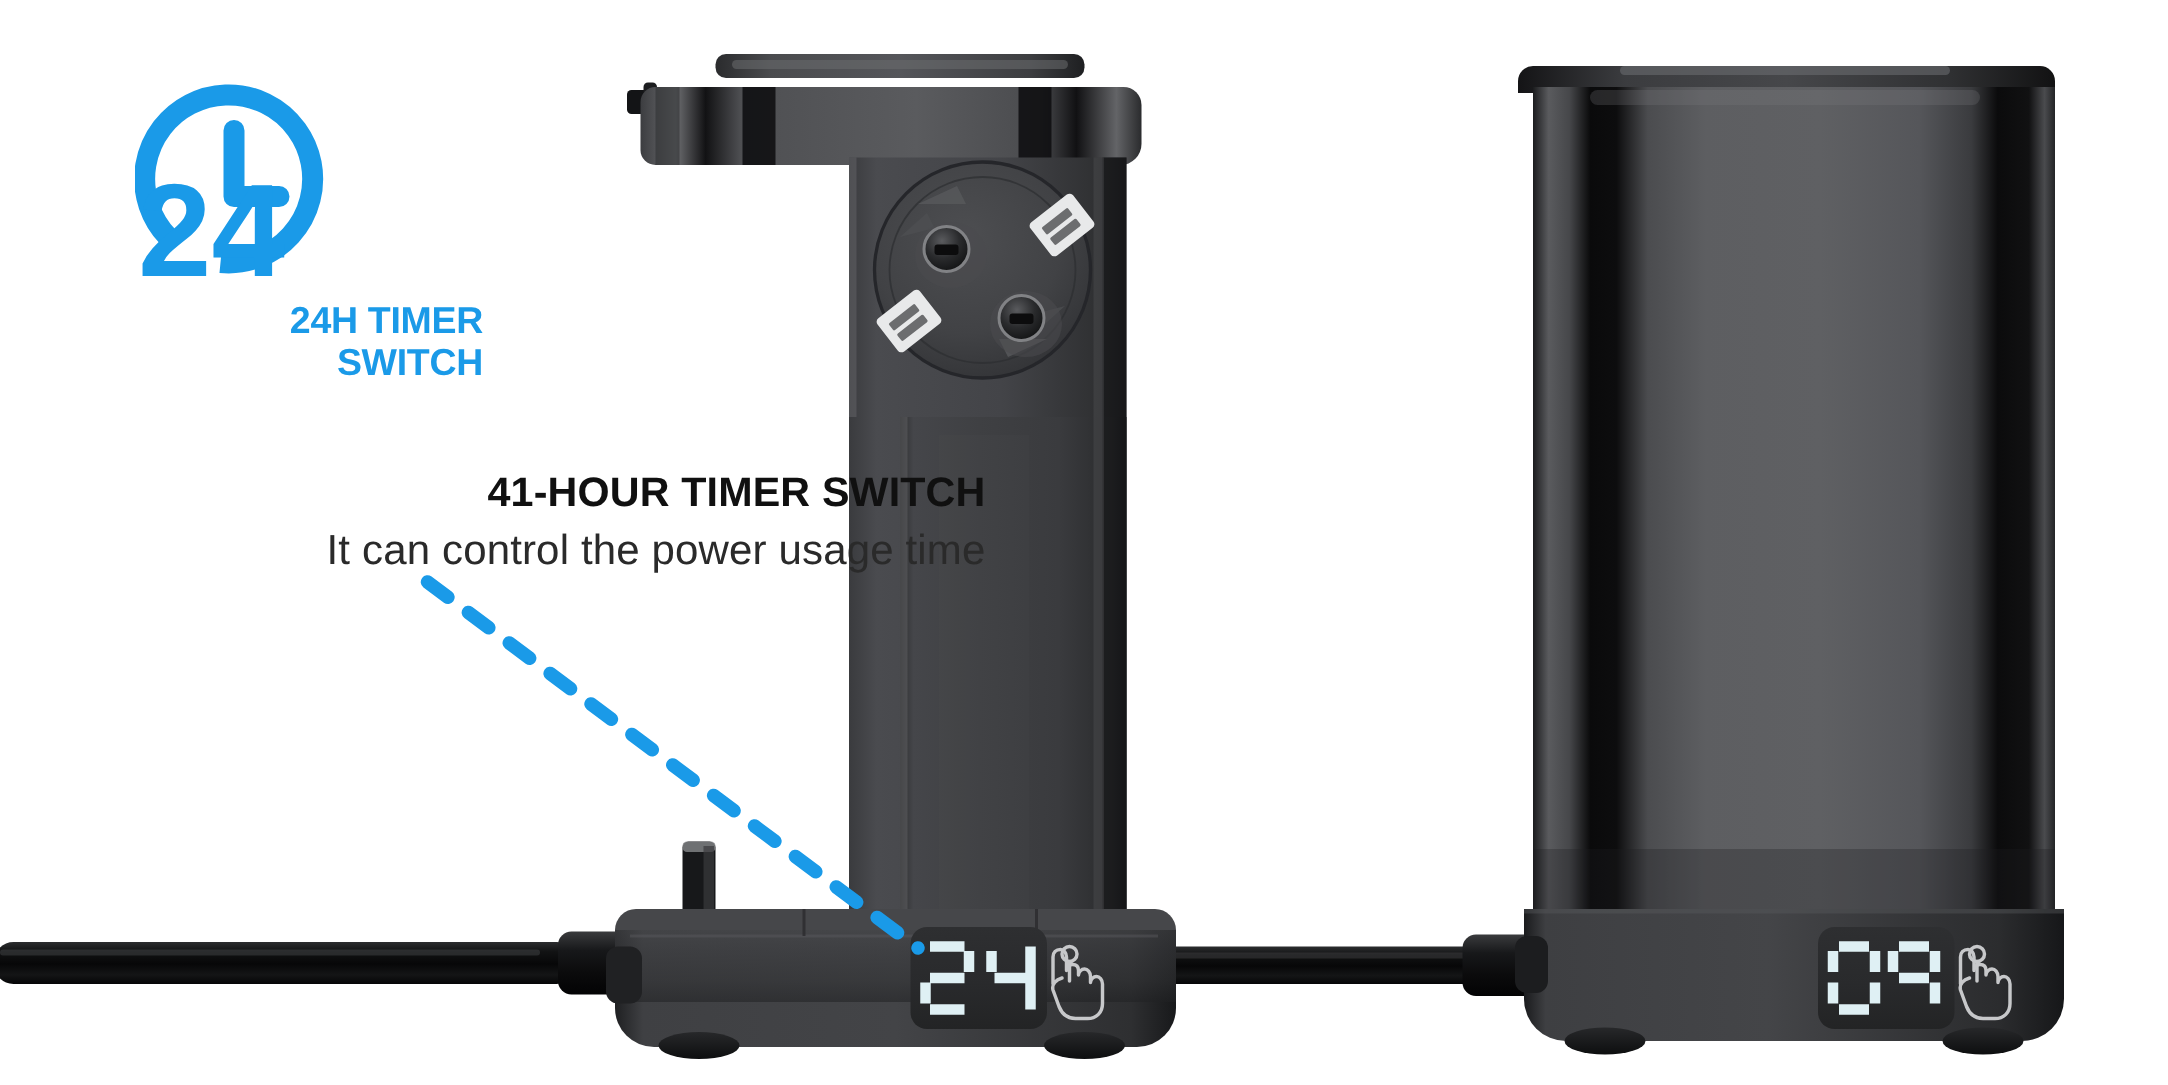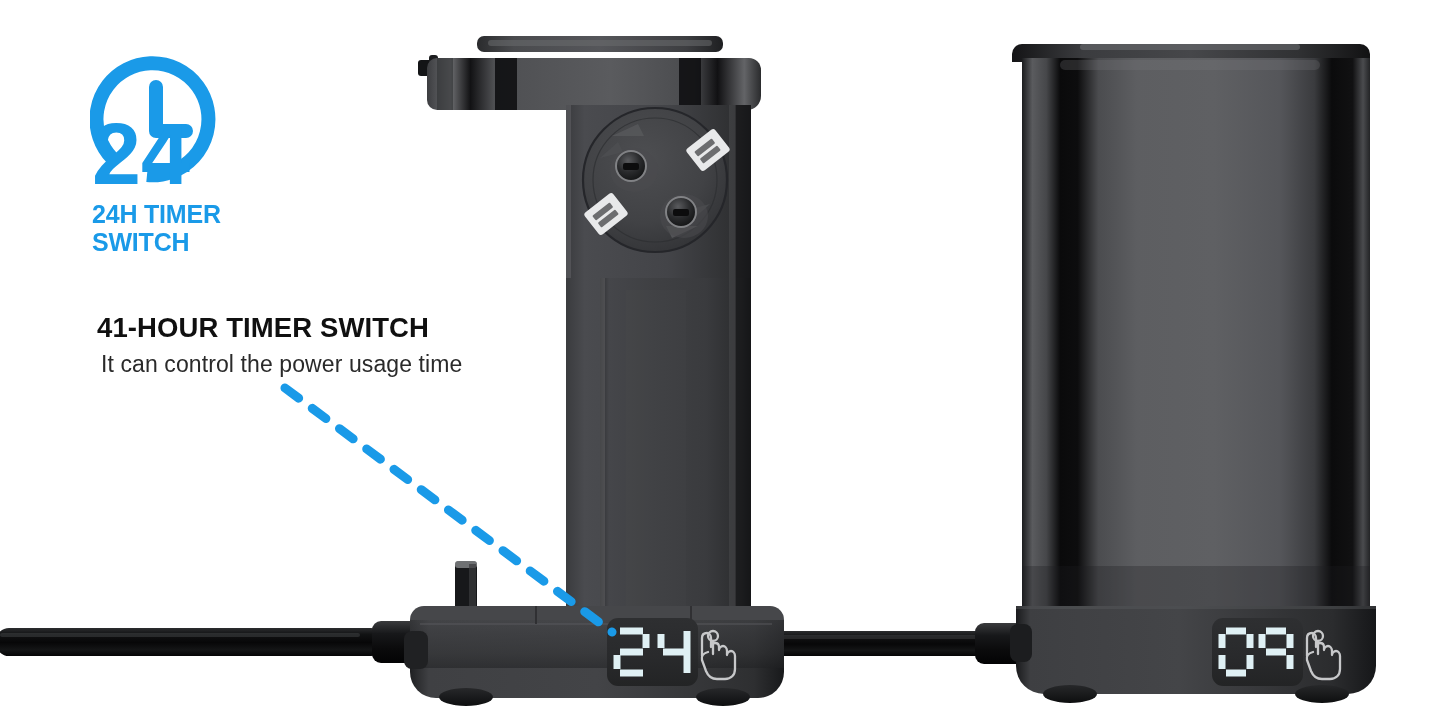--- a/index.html
+++ b/index.html
@@ -6,20 +6,21 @@
   html, body {
     width: 1445px; height: 723px;
     background: #ffffff;
     font-family: "Liberation Sans", sans-serif;
     overflow: hidden;
   }
   #stage {
     position: relative;
     width: 1190px; height: 723px;
     background: #ffffff;
+    text-align: right;
   }
 
   
   #badge {
     position: absolute; left: 90px; top: 52px;
     width: 240px; height: 210px;
   }
   #badge-icon {
     position: absolute; left: 0; top: 0;
     width: 140px; height: 140px;
@@ -35,21 +36,21 @@
   }
 
   
   #callout { position: absolute; left: 97px; top: 312px; width: 560px; }
   #callout-head {
     font-size: 27.5px; font-weight: bold; color: #101010;
     letter-spacing: 0.1px; white-space: nowrap;
   }
   #callout-sub {
     margin-top: 7px; margin-left: 4px;
-    font-size: 23px; font-weight: 400; color: #2a2a2a;
+    font-size: 28px; font-weight: 400; color: #2a2a2a;
     letter-spacing: 0.1px; white-space: nowrap;
   }
 
   
   #leader { position: absolute; left: 260px; top: 370px; width: 380px; height: 280px; }
 
   
   #scene { position: absolute; left: 0; top: 0; width: 1445px; height: 723px; }
 </style>
 </head>

